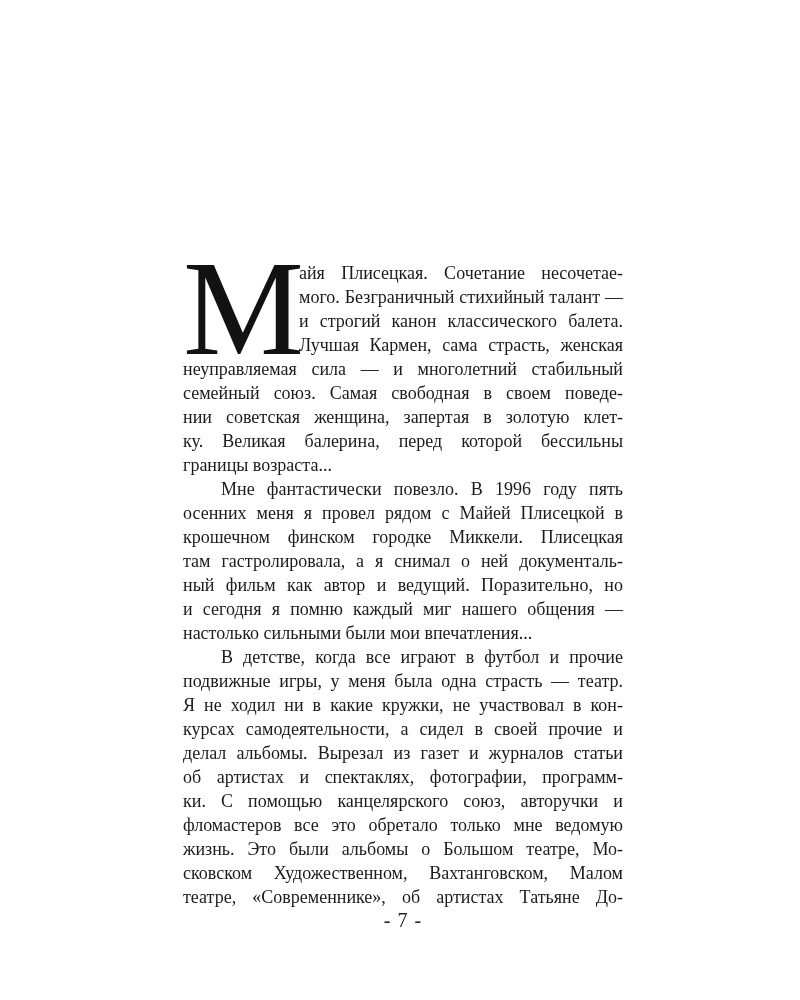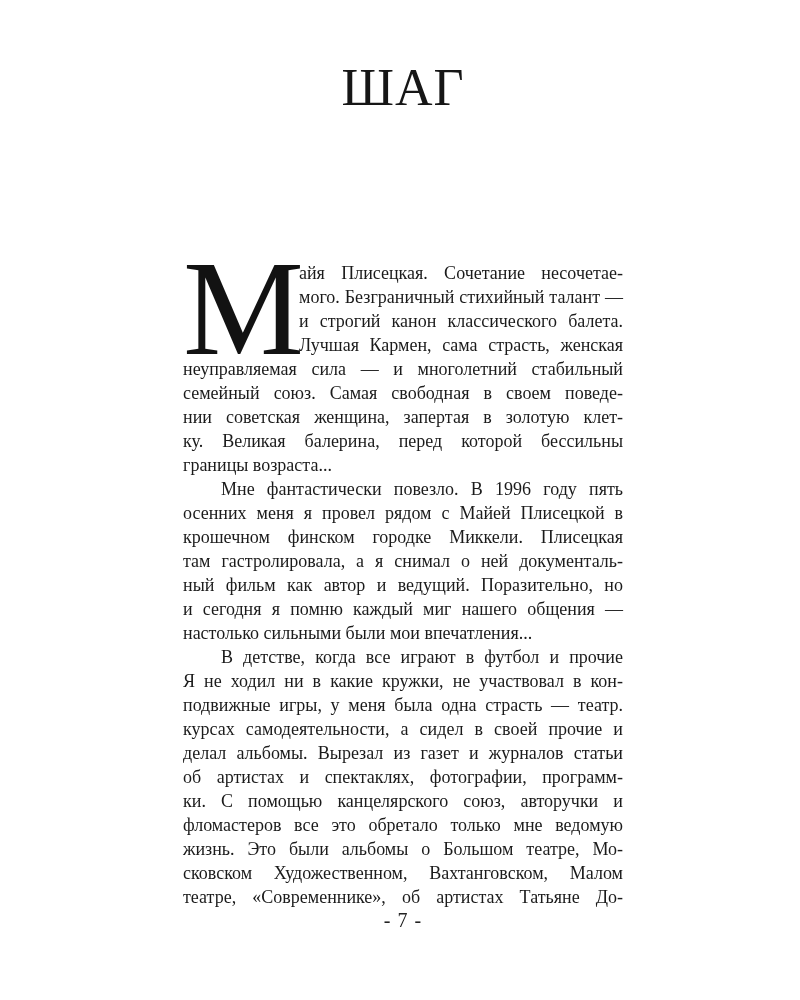--- a/index.html
+++ b/index.html
@@ -62,21 +62,20 @@
     text-align: center;
     color: #222222;
   }
 </style>
 </head>
 <body>
 
 <div class="page">
 
   <h1 class="chapter-title">
-    <span class="title-line">ШАГ</span>
   </h1>
 
   <div class="body-text">
     <div class="dropcap">М</div>
 
     <div class="line">айя Плисецкая. Сочетание несочетае-</div>
     <div class="line">мого. Безграничный стихийный талант —</div>
     <div class="line">и строгий канон классического балета.</div>
     <div class="line">Лучшая Кармен, сама страсть, женская</div>
 
@@ -88,22 +87,22 @@
 
     <div class="line indent">Мне фантастически повезло. В 1996 году пять</div>
     <div class="line">осенних меня я провел рядом с Майей Плисецкой в</div>
     <div class="line">крошечном финском городке Миккели. Плисецкая</div>
     <div class="line">там гастролировала, а я снимал о ней документаль-</div>
     <div class="line">ный фильм как автор и ведущий. Поразительно, но</div>
     <div class="line">и сегодня я помню каждый миг нашего общения —</div>
     <div class="line pe">настолько сильными были мои впечатления...</div>
 
     <div class="line indent">В детстве, когда все играют в футбол и прочие</div>
+    <div class="line">подвижные игры, у меня была одна страсть — театр.</div>
     <div class="line">Я не ходил ни в какие кружки, не участвовал в кон-</div>
-    <div class="line">подвижные игры, у меня была одна страсть — театр.</div>
     <div class="line">курсах самодеятельности, а сидел в своей прочие и</div>
     <div class="line">делал альбомы. Вырезал из газет и журналов статьи</div>
     <div class="line">об артистах и спектаклях, фотографии, программ-</div>
     <div class="line">ки. С помощью канцелярского союз, авторучки и</div>
     <div class="line">фломастеров все это обретало только мне ведомую</div>
     <div class="line">жизнь. Это были альбомы о Большом театре, Мо-</div>
     <div class="line">сковском Художественном, Вахтанговском, Малом</div>
     <div class="line">театре, «Современнике», об артистах Татьяне До-</div>
   </div>
 

